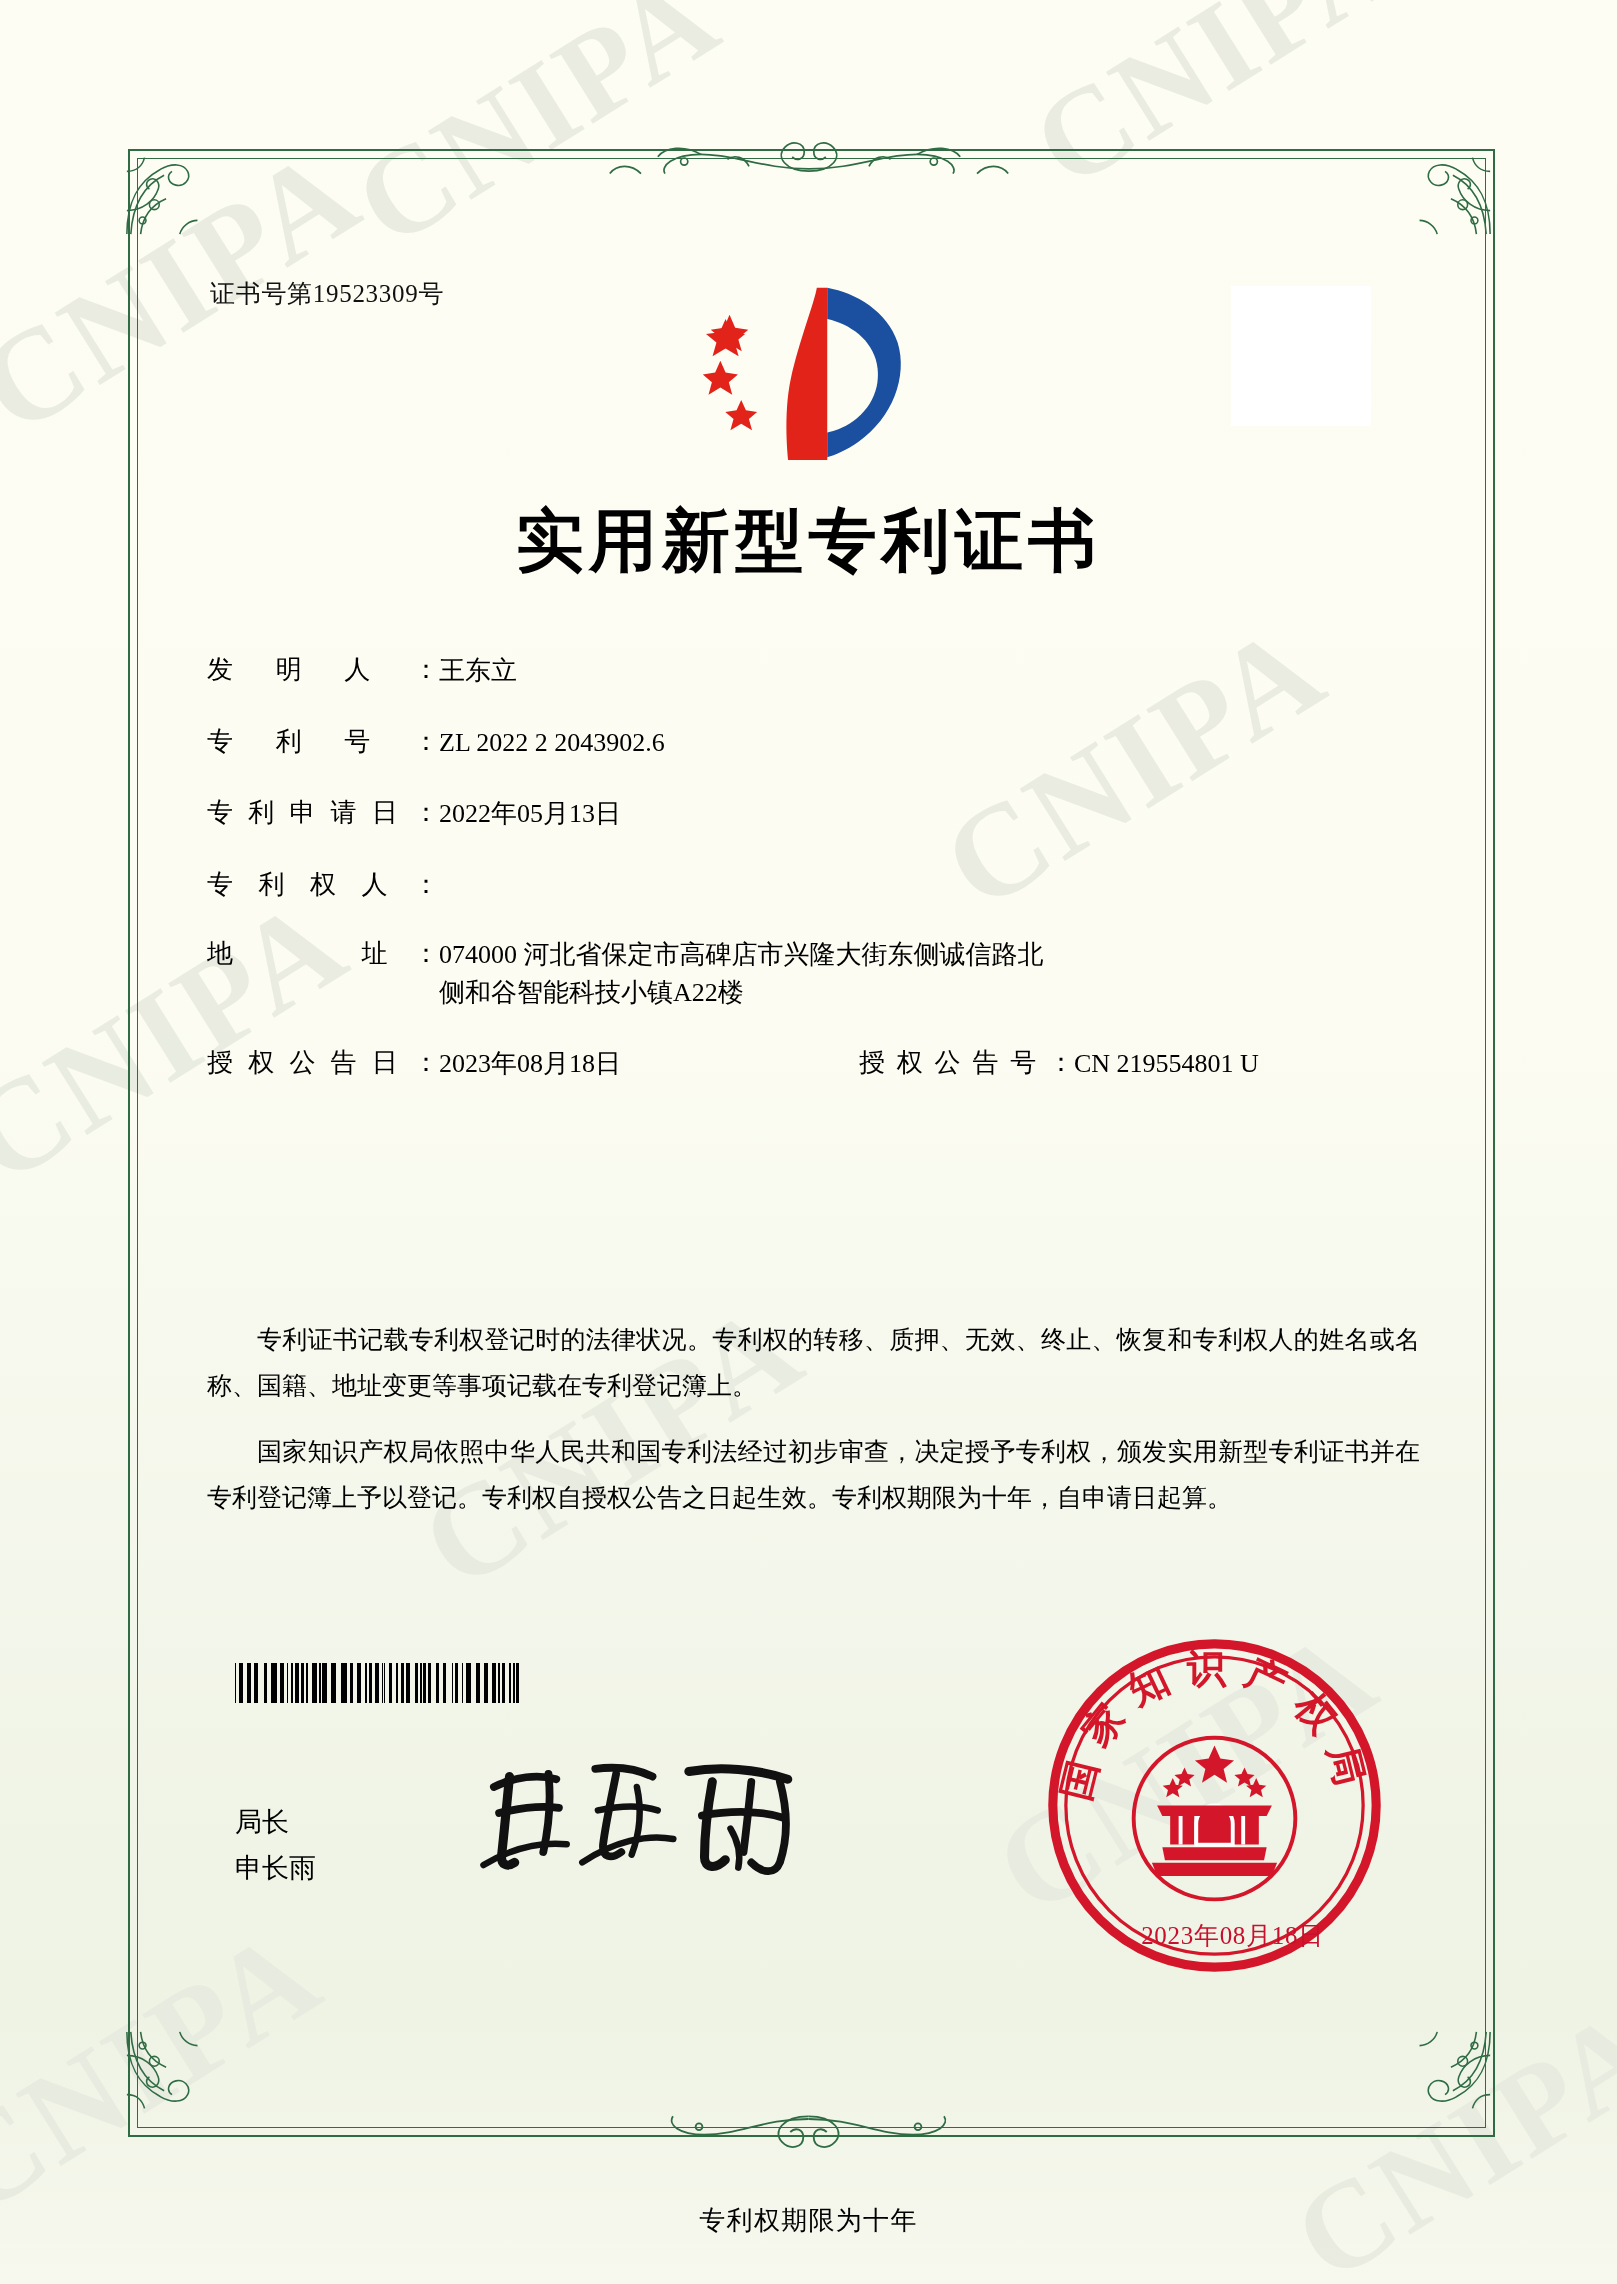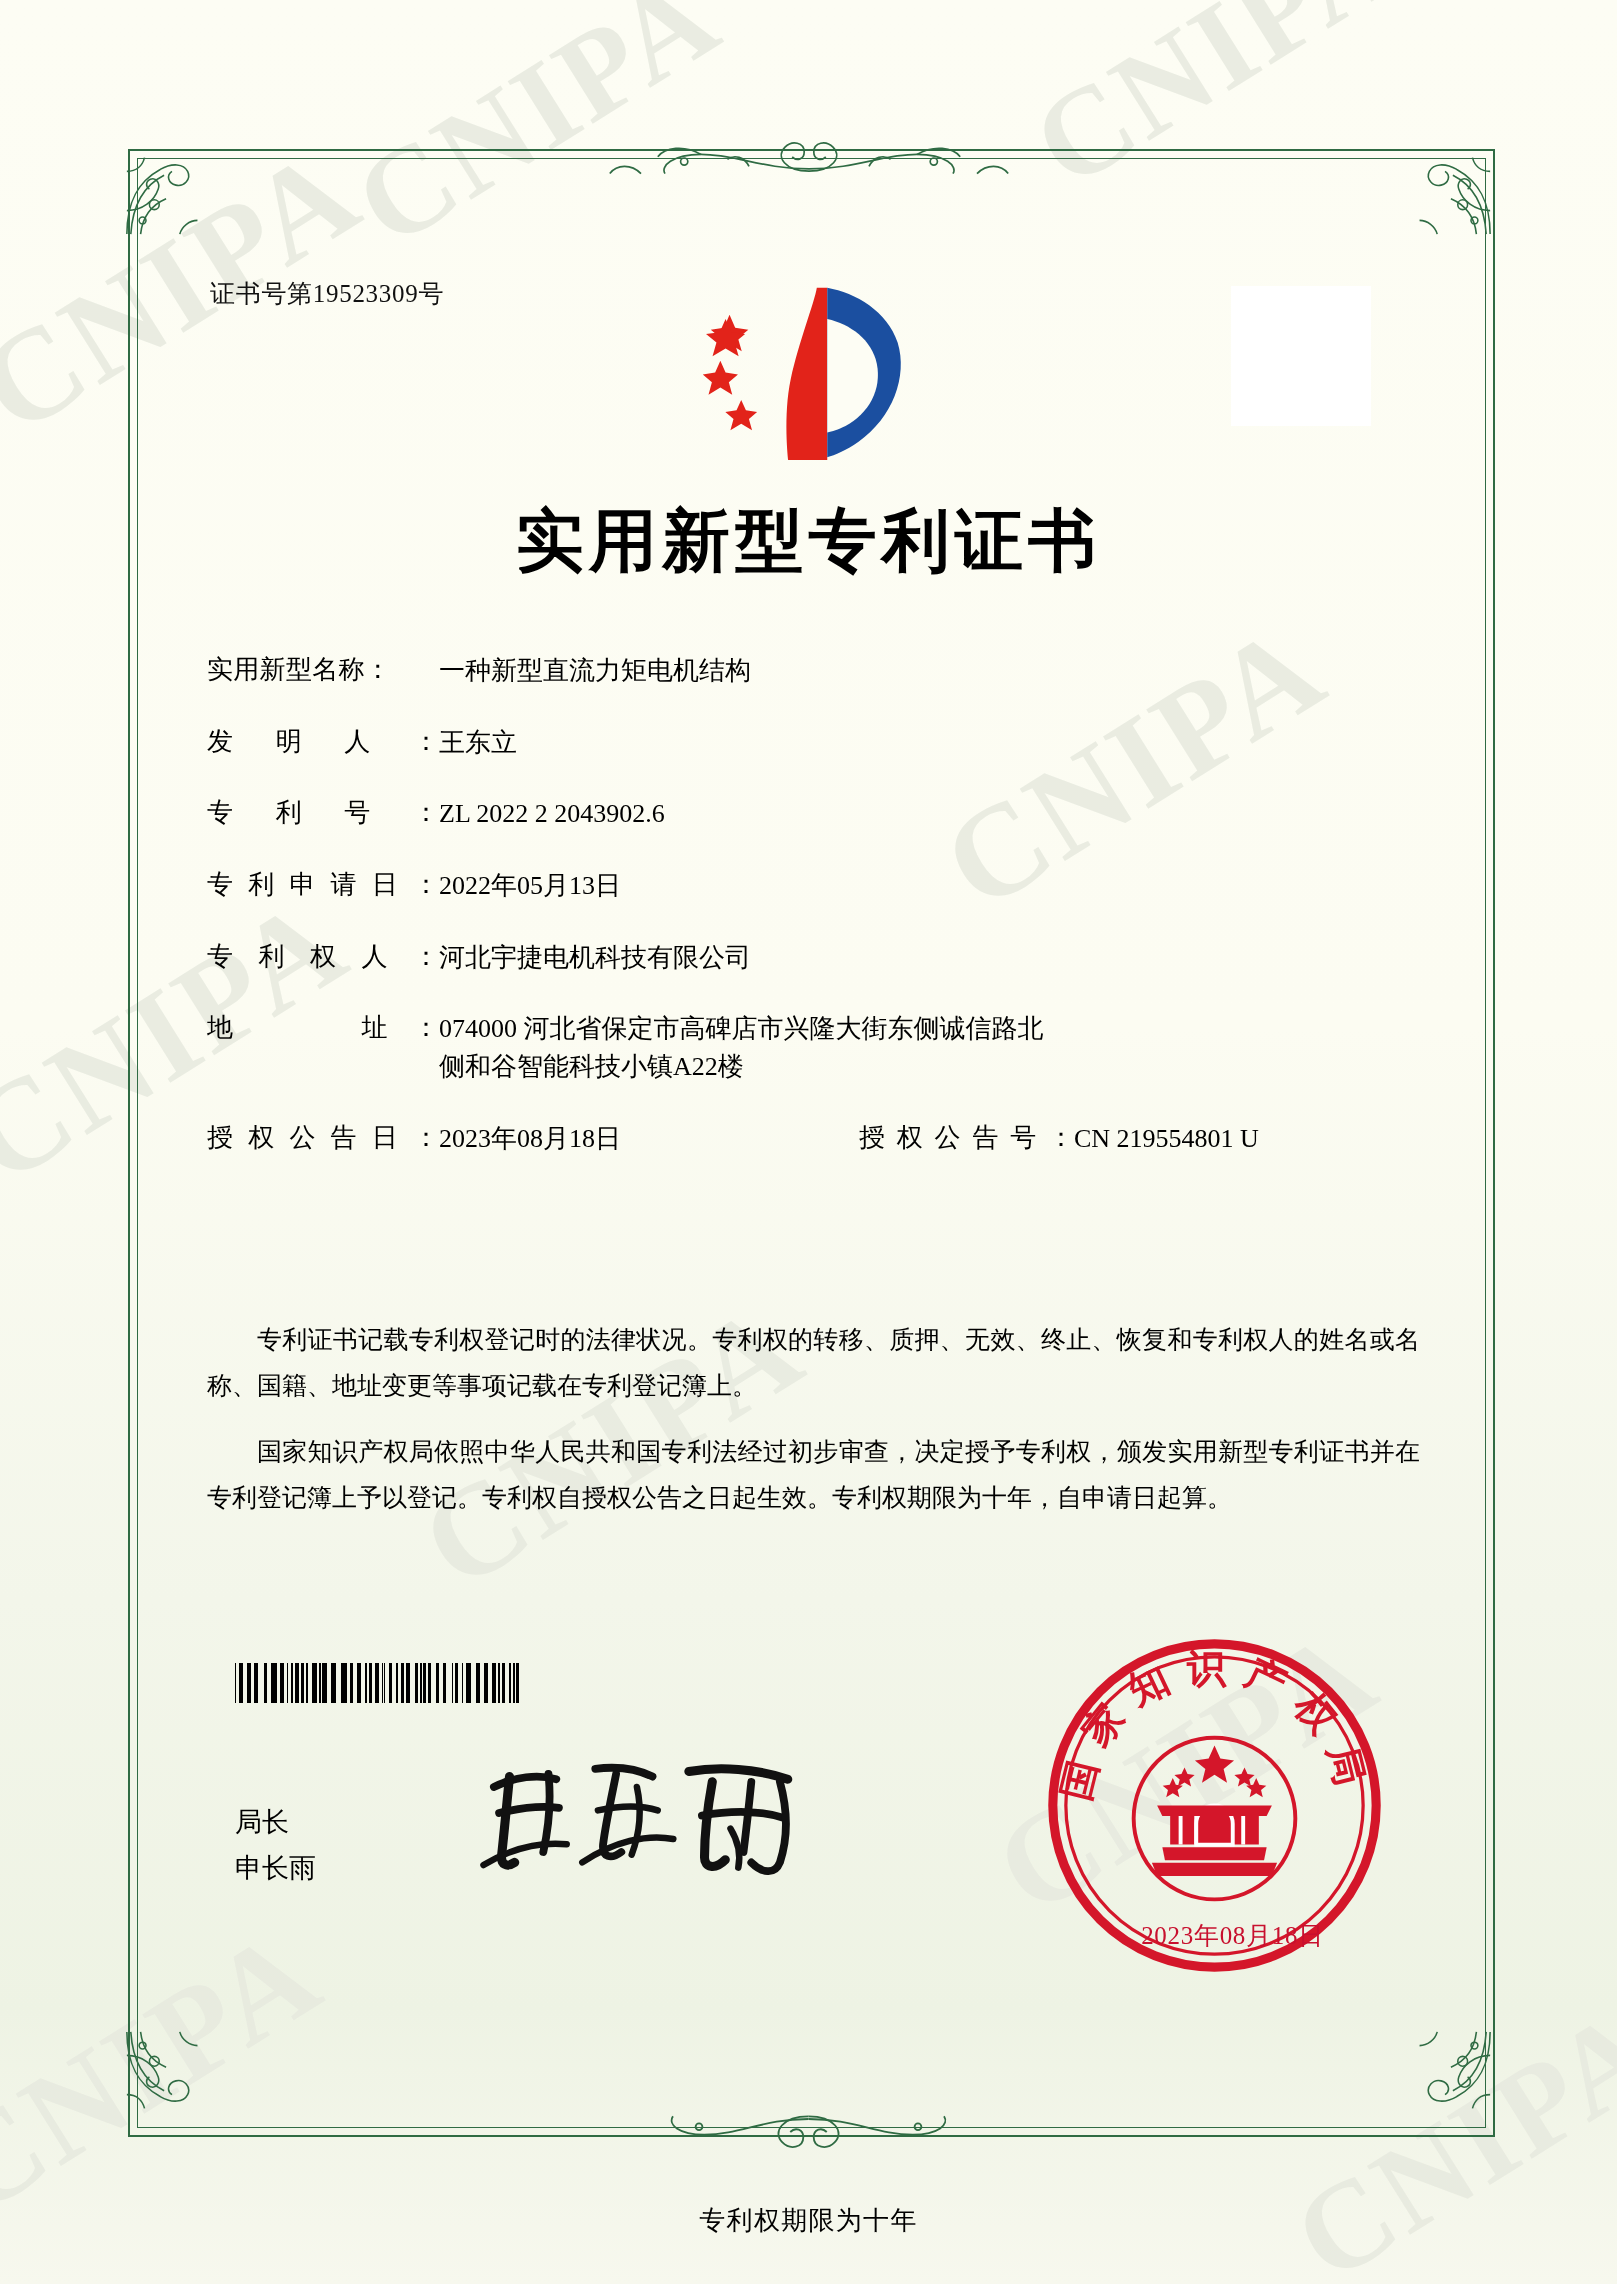--- a/index.html
+++ b/index.html
@@ -397,24 +397,20 @@
   </div>
 
   <div class="qr">
     <div class="qr-grid" id="qrgrid"><i style="background:#000"></i><i style="background:#000"></i><i style="background:#000"></i><i style="background:#000"></i><i style="background:#000"></i><i style="background:#000"></i><i style="background:#000"></i><i style="background:transparent"></i><i style="background:#000"></i><i style="background:transparent"></i><i style="background:transparent"></i><i style="background:transparent"></i><i style="background:#000"></i><i style="background:#000"></i><i style="background:transparent"></i><i style="background:transparent"></i><i style="background:transparent"></i><i style="background:transparent"></i><i style="background:#000"></i><i style="background:#000"></i><i style="background:#000"></i><i style="background:#000"></i><i style="background:#000"></i><i style="background:#000"></i><i style="background:#000"></i><i style="background:#000"></i><i style="background:transparent"></i><i style="background:transparent"></i><i style="background:transparent"></i><i style="background:transparent"></i><i style="background:transparent"></i><i style="background:#000"></i><i style="background:transparent"></i><i style="background:transparent"></i><i style="background:transparent"></i><i style="background:transparent"></i><i style="background:transparent"></i><i style="background:transparent"></i><i style="background:#000"></i><i style="background:transparent"></i><i style="background:transparent"></i><i style="background:transparent"></i><i style="background:transparent"></i><i style="background:#000"></i><i style="background:transparent"></i><i style="background:transparent"></i><i style="background:transparent"></i><i style="background:transparent"></i><i style="background:transparent"></i><i style="background:#000"></i><i style="background:#000"></i><i style="background:transparent"></i><i style="background:#000"></i><i style="background:#000"></i><i style="background:#000"></i><i style="background:transparent"></i><i style="background:#000"></i><i style="background:transparent"></i><i style="background:#000"></i><i style="background:transparent"></i><i style="background:transparent"></i><i style="background:#000"></i><i style="background:#000"></i><i style="background:transparent"></i><i style="background:transparent"></i><i style="background:#000"></i><i style="background:#000"></i><i style="background:transparent"></i><i style="background:#000"></i><i style="background:transparent"></i><i style="background:#000"></i><i style="background:#000"></i><i style="background:#000"></i><i style="background:transparent"></i><i style="background:#000"></i><i style="background:#000"></i><i style="background:transparent"></i><i style="background:#000"></i><i style="background:#000"></i><i style="background:#000"></i><i style="background:transparent"></i><i style="background:#000"></i><i style="background:transparent"></i><i style="background:#000"></i><i style="background:transparent"></i><i style="background:transparent"></i><i style="background:#000"></i><i style="background:transparent"></i><i style="background:#000"></i><i style="background:#000"></i><i style="background:#000"></i><i style="background:#000"></i><i style="background:transparent"></i><i style="background:#000"></i><i style="background:transparent"></i><i style="background:#000"></i><i style="background:#000"></i><i style="background:#000"></i><i style="background:transparent"></i><i style="background:#000"></i><i style="background:#000"></i><i style="background:transparent"></i><i style="background:#000"></i><i style="background:#000"></i><i style="background:#000"></i><i style="background:transparent"></i><i style="background:#000"></i><i style="background:transparent"></i><i style="background:transparent"></i><i style="background:transparent"></i><i style="background:#000"></i><i style="background:transparent"></i><i style="background:transparent"></i><i style="background:#000"></i><i style="background:transparent"></i><i style="background:transparent"></i><i style="background:transparent"></i><i style="background:transparent"></i><i style="background:#000"></i><i style="background:transparent"></i><i style="background:#000"></i><i style="background:#000"></i><i style="background:#000"></i><i style="background:transparent"></i><i style="background:#000"></i><i style="background:#000"></i><i style="background:transparent"></i><i style="background:transparent"></i><i style="background:transparent"></i><i style="background:transparent"></i><i style="background:transparent"></i><i style="background:#000"></i><i style="background:transparent"></i><i style="background:transparent"></i><i style="background:transparent"></i><i style="background:transparent"></i><i style="background:#000"></i><i style="background:transparent"></i><i style="background:transparent"></i><i style="background:#000"></i><i style="background:#000"></i><i style="background:#000"></i><i style="background:transparent"></i><i style="background:#000"></i><i style="background:transparent"></i><i style="background:transparent"></i><i style="background:transparent"></i><i style="background:transparent"></i><i style="background:transparent"></i><i style="background:#000"></i><i style="background:#000"></i><i style="background:#000"></i><i style="background:#000"></i><i style="background:#000"></i><i style="background:#000"></i><i style="background:#000"></i><i style="background:#000"></i><i style="background:transparent"></i><i style="background:transparent"></i><i style="background:transparent"></i><i style="background:#000"></i><i style="background:transparent"></i><i style="background:#000"></i><i style="background:transparent"></i><i style="background:#000"></i><i style="background:transparent"></i><i style="background:transparent"></i><i style="background:transparent"></i><i style="background:#000"></i><i style="background:#000"></i><i style="background:#000"></i><i style="background:#000"></i><i style="background:#000"></i><i style="background:#000"></i><i style="background:#000"></i><i style="background:transparent"></i><i style="background:transparent"></i><i style="background:transparent"></i><i style="background:transparent"></i><i style="background:transparent"></i><i style="background:transparent"></i><i style="background:transparent"></i><i style="background:transparent"></i><i style="background:transparent"></i><i style="background:#000"></i><i style="background:transparent"></i><i style="background:transparent"></i><i style="background:transparent"></i><i style="background:#000"></i><i style="background:#000"></i><i style="background:#000"></i><i style="background:transparent"></i><i style="background:transparent"></i><i style="background:transparent"></i><i style="background:transparent"></i><i style="background:transparent"></i><i style="background:transparent"></i><i style="background:transparent"></i><i style="background:transparent"></i><i style="background:transparent"></i><i style="background:#000"></i><i style="background:transparent"></i><i style="background:#000"></i><i style="background:#000"></i><i style="background:transparent"></i><i style="background:transparent"></i><i style="background:transparent"></i><i style="background:#000"></i><i style="background:#000"></i><i style="background:transparent"></i><i style="background:#000"></i><i style="background:transparent"></i><i style="background:#000"></i><i style="background:#000"></i><i style="background:transparent"></i><i style="background:transparent"></i><i style="background:#000"></i><i style="background:transparent"></i><i style="background:#000"></i><i style="background:#000"></i><i style="background:#000"></i><i style="background:#000"></i><i style="background:#000"></i><i style="background:#000"></i><i style="background:transparent"></i><i style="background:transparent"></i><i style="background:#000"></i><i style="background:transparent"></i><i style="background:transparent"></i><i style="background:transparent"></i><i style="background:#000"></i><i style="background:#000"></i><i style="background:#000"></i><i style="background:transparent"></i><i style="background:#000"></i><i style="background:transparent"></i><i style="background:transparent"></i><i style="background:transparent"></i><i style="background:#000"></i><i style="background:#000"></i><i style="background:transparent"></i><i style="background:transparent"></i><i style="background:transparent"></i><i style="background:transparent"></i><i style="background:#000"></i><i style="background:#000"></i><i style="background:#000"></i><i style="background:#000"></i><i style="background:transparent"></i><i style="background:#000"></i><i style="background:#000"></i><i style="background:#000"></i><i style="background:#000"></i><i style="background:#000"></i><i style="background:transparent"></i><i style="background:#000"></i><i style="background:#000"></i><i style="background:#000"></i><i style="background:transparent"></i><i style="background:transparent"></i><i style="background:#000"></i><i style="background:transparent"></i><i style="background:transparent"></i><i style="background:transparent"></i><i style="background:transparent"></i><i style="background:transparent"></i><i style="background:#000"></i><i style="background:transparent"></i><i style="background:transparent"></i><i style="background:transparent"></i><i style="background:transparent"></i><i style="background:transparent"></i><i style="background:transparent"></i><i style="background:#000"></i><i style="background:#000"></i><i style="background:transparent"></i><i style="background:#000"></i><i style="background:#000"></i><i style="background:transparent"></i><i style="background:#000"></i><i style="background:#000"></i><i style="background:transparent"></i><i style="background:#000"></i><i style="background:transparent"></i><i style="background:#000"></i><i style="background:#000"></i><i style="background:#000"></i><i style="background:transparent"></i><i style="background:#000"></i><i style="background:#000"></i><i style="background:transparent"></i><i style="background:#000"></i><i style="background:#000"></i><i style="background:transparent"></i><i style="background:#000"></i><i style="background:transparent"></i><i style="background:#000"></i><i style="background:#000"></i><i style="background:transparent"></i><i style="background:#000"></i><i style="background:#000"></i><i style="background:transparent"></i><i style="background:transparent"></i><i style="background:transparent"></i><i style="background:transparent"></i><i style="background:transparent"></i><i style="background:#000"></i><i style="background:#000"></i><i style="background:#000"></i><i style="background:#000"></i><i style="background:#000"></i><i style="background:#000"></i><i style="background:#000"></i><i style="background:transparent"></i><i style="background:#000"></i><i style="background:transparent"></i><i style="background:#000"></i><i style="background:#000"></i><i style="background:#000"></i><i style="background:#000"></i><i style="background:#000"></i><i style="background:transparent"></i><i style="background:transparent"></i><i style="background:#000"></i><i style="background:#000"></i><i style="background:transparent"></i><i style="background:#000"></i><i style="background:#000"></i><i style="background:transparent"></i><i style="background:transparent"></i><i style="background:#000"></i><i style="background:transparent"></i><i style="background:transparent"></i><i style="background:#000"></i><i style="background:transparent"></i><i style="background:transparent"></i><i style="background:#000"></i><i style="background:#000"></i><i style="background:transparent"></i><i style="background:transparent"></i><i style="background:transparent"></i><i style="background:#000"></i><i style="background:transparent"></i><i style="background:transparent"></i><i style="background:transparent"></i><i style="background:transparent"></i><i style="background:transparent"></i><i style="background:#000"></i><i style="background:#000"></i><i style="background:transparent"></i><i style="background:#000"></i><i style="background:#000"></i><i style="background:transparent"></i><i style="background:#000"></i><i style="background:transparent"></i><i style="background:transparent"></i><i style="background:transparent"></i><i style="background:transparent"></i><i style="background:transparent"></i><i style="background:#000"></i><i style="background:#000"></i><i style="background:transparent"></i><i style="background:transparent"></i><i style="background:transparent"></i><i style="background:#000"></i><i style="background:#000"></i><i style="background:#000"></i><i style="background:transparent"></i><i style="background:transparent"></i><i style="background:#000"></i><i style="background:#000"></i><i style="background:transparent"></i><i style="background:transparent"></i><i style="background:#000"></i><i style="background:#000"></i><i style="background:#000"></i><i style="background:#000"></i><i style="background:#000"></i><i style="background:transparent"></i><i style="background:transparent"></i><i style="background:#000"></i><i style="background:transparent"></i><i style="background:transparent"></i><i style="background:#000"></i><i style="background:#000"></i><i style="background:#000"></i><i style="background:#000"></i><i style="background:#000"></i><i style="background:#000"></i><i style="background:#000"></i><i style="background:#000"></i><i style="background:transparent"></i><i style="background:transparent"></i><i style="background:transparent"></i><i style="background:#000"></i><i style="background:#000"></i><i style="background:transparent"></i><i style="background:transparent"></i><i style="background:#000"></i><i style="background:transparent"></i><i style="background:transparent"></i><i style="background:#000"></i><i style="background:#000"></i><i style="background:#000"></i><i style="background:transparent"></i><i style="background:transparent"></i><i style="background:transparent"></i><i style="background:transparent"></i><i style="background:transparent"></i><i style="background:#000"></i><i style="background:#000"></i><i style="background:transparent"></i><i style="background:transparent"></i><i style="background:transparent"></i><i style="background:transparent"></i><i style="background:transparent"></i><i style="background:transparent"></i><i style="background:#000"></i><i style="background:transparent"></i><i style="background:#000"></i><i style="background:transparent"></i><i style="background:#000"></i><i style="background:transparent"></i><i style="background:transparent"></i><i style="background:#000"></i><i style="background:transparent"></i><i style="background:transparent"></i><i style="background:transparent"></i><i style="background:transparent"></i><i style="background:transparent"></i><i style="background:transparent"></i><i style="background:transparent"></i><i style="background:transparent"></i><i style="background:#000"></i><i style="background:transparent"></i><i style="background:transparent"></i><i style="background:#000"></i><i style="background:#000"></i><i style="background:transparent"></i><i style="background:#000"></i><i style="background:transparent"></i><i style="background:#000"></i><i style="background:#000"></i><i style="background:#000"></i><i style="background:#000"></i><i style="background:transparent"></i><i style="background:#000"></i><i style="background:#000"></i><i style="background:transparent"></i><i style="background:#000"></i><i style="background:#000"></i><i style="background:#000"></i><i style="background:#000"></i><i style="background:#000"></i><i style="background:#000"></i><i style="background:#000"></i><i style="background:#000"></i><i style="background:transparent"></i><i style="background:transparent"></i><i style="background:#000"></i><i style="background:#000"></i><i style="background:#000"></i><i style="background:transparent"></i><i style="background:transparent"></i><i style="background:transparent"></i><i style="background:transparent"></i><i style="background:#000"></i><i style="background:transparent"></i><i style="background:transparent"></i><i style="background:#000"></i><i style="background:#000"></i><i style="background:#000"></i><i style="background:#000"></i><i style="background:#000"></i><i style="background:#000"></i><i style="background:#000"></i><i style="background:transparent"></i><i style="background:transparent"></i><i style="background:transparent"></i><i style="background:transparent"></i><i style="background:transparent"></i><i style="background:#000"></i><i style="background:transparent"></i><i style="background:transparent"></i><i style="background:transparent"></i><i style="background:transparent"></i><i style="background:#000"></i><i style="background:transparent"></i><i style="background:#000"></i><i style="background:#000"></i><i style="background:transparent"></i><i style="background:#000"></i><i style="background:#000"></i><i style="background:#000"></i><i style="background:transparent"></i><i style="background:transparent"></i><i style="background:#000"></i><i style="background:#000"></i><i style="background:transparent"></i><i style="background:#000"></i><i style="background:#000"></i><i style="background:transparent"></i><i style="background:#000"></i><i style="background:#000"></i><i style="background:#000"></i><i style="background:transparent"></i><i style="background:#000"></i><i style="background:transparent"></i><i style="background:transparent"></i><i style="background:#000"></i><i style="background:#000"></i><i style="background:#000"></i><i style="background:transparent"></i><i style="background:transparent"></i><i style="background:transparent"></i><i style="background:transparent"></i><i style="background:#000"></i><i style="background:transparent"></i><i style="background:transparent"></i><i style="background:#000"></i><i style="background:#000"></i><i style="background:transparent"></i><i style="background:transparent"></i><i style="background:transparent"></i><i style="background:#000"></i><i style="background:#000"></i><i style="background:transparent"></i><i style="background:#000"></i><i style="background:#000"></i><i style="background:#000"></i><i style="background:transparent"></i><i style="background:#000"></i><i style="background:transparent"></i><i style="background:#000"></i><i style="background:transparent"></i><i style="background:#000"></i><i style="background:transparent"></i><i style="background:transparent"></i><i style="background:transparent"></i><i style="background:transparent"></i><i style="background:transparent"></i><i style="background:#000"></i><i style="background:transparent"></i><i style="background:#000"></i><i style="background:transparent"></i><i style="background:transparent"></i><i style="background:#000"></i><i style="background:#000"></i><i style="background:#000"></i><i style="background:transparent"></i><i style="background:#000"></i><i style="background:transparent"></i><i style="background:#000"></i><i style="background:#000"></i><i style="background:#000"></i><i style="background:transparent"></i><i style="background:#000"></i><i style="background:transparent"></i><i style="background:transparent"></i><i style="background:transparent"></i><i style="background:#000"></i><i style="background:#000"></i><i style="background:transparent"></i><i style="background:#000"></i><i style="background:transparent"></i><i style="background:transparent"></i><i style="background:transparent"></i><i style="background:#000"></i><i style="background:transparent"></i><i style="background:#000"></i><i style="background:#000"></i><i style="background:transparent"></i><i style="background:transparent"></i><i style="background:#000"></i><i style="background:#000"></i><i style="background:#000"></i><i style="background:transparent"></i><i style="background:transparent"></i><i style="background:transparent"></i><i style="background:transparent"></i><i style="background:transparent"></i><i style="background:#000"></i><i style="background:transparent"></i><i style="background:transparent"></i><i style="background:transparent"></i><i style="background:transparent"></i><i style="background:#000"></i><i style="background:#000"></i><i style="background:#000"></i><i style="background:transparent"></i><i style="background:transparent"></i><i style="background:transparent"></i><i style="background:transparent"></i><i style="background:transparent"></i><i style="background:transparent"></i><i style="background:#000"></i><i style="background:transparent"></i><i style="background:transparent"></i><i style="background:transparent"></i><i style="background:transparent"></i><i style="background:#000"></i><i style="background:#000"></i><i style="background:#000"></i><i style="background:#000"></i><i style="background:#000"></i><i style="background:#000"></i><i style="background:#000"></i><i style="background:transparent"></i><i style="background:#000"></i><i style="background:transparent"></i><i style="background:#000"></i><i style="background:transparent"></i><i style="background:transparent"></i><i style="background:transparent"></i><i style="background:transparent"></i><i style="background:transparent"></i><i style="background:#000"></i><i style="background:#000"></i><i style="background:#000"></i><i style="background:transparent"></i><i style="background:#000"></i><i style="background:#000"></i><i style="background:#000"></i><i style="background:#000"></i><i style="background:transparent"></i></div>
   </div>
 
   <div class="doc-title">实用新型专利证书</div>
 
   <div class="fields">
 
-    <div class="field-row">
-      <div class="field-label"><span>实用新型名称</span><span>：</span></div>
-      <div class="field-value">一种新型直流力矩电机结构</div>
-    </div>
 
     <div class="field-row">
       <div class="field-label spaced">
         <span>发</span>
         <span>明</span>
         <span>人</span>
         <span class="colon">：</span>
       </div>
       <div class="field-value">王东立</div>
     </div>
@@ -442,21 +438,20 @@
     </div>
 
     <div class="field-row">
       <div class="field-label spaced">
         <span>专</span>
         <span>利</span>
         <span>权</span>
         <span>人</span>
         <span class="colon">：</span>
       </div>
-      <div class="field-value">河北宇捷电机科技有限公司</div>
     </div>
 
     <div class="field-row">
       <div class="field-label spaced">
         <span>地</span>
         <span style="flex:0 0 78px"></span>
         <span>址</span>
         <span class="colon">：</span>
       </div>
       <div class="field-value">

